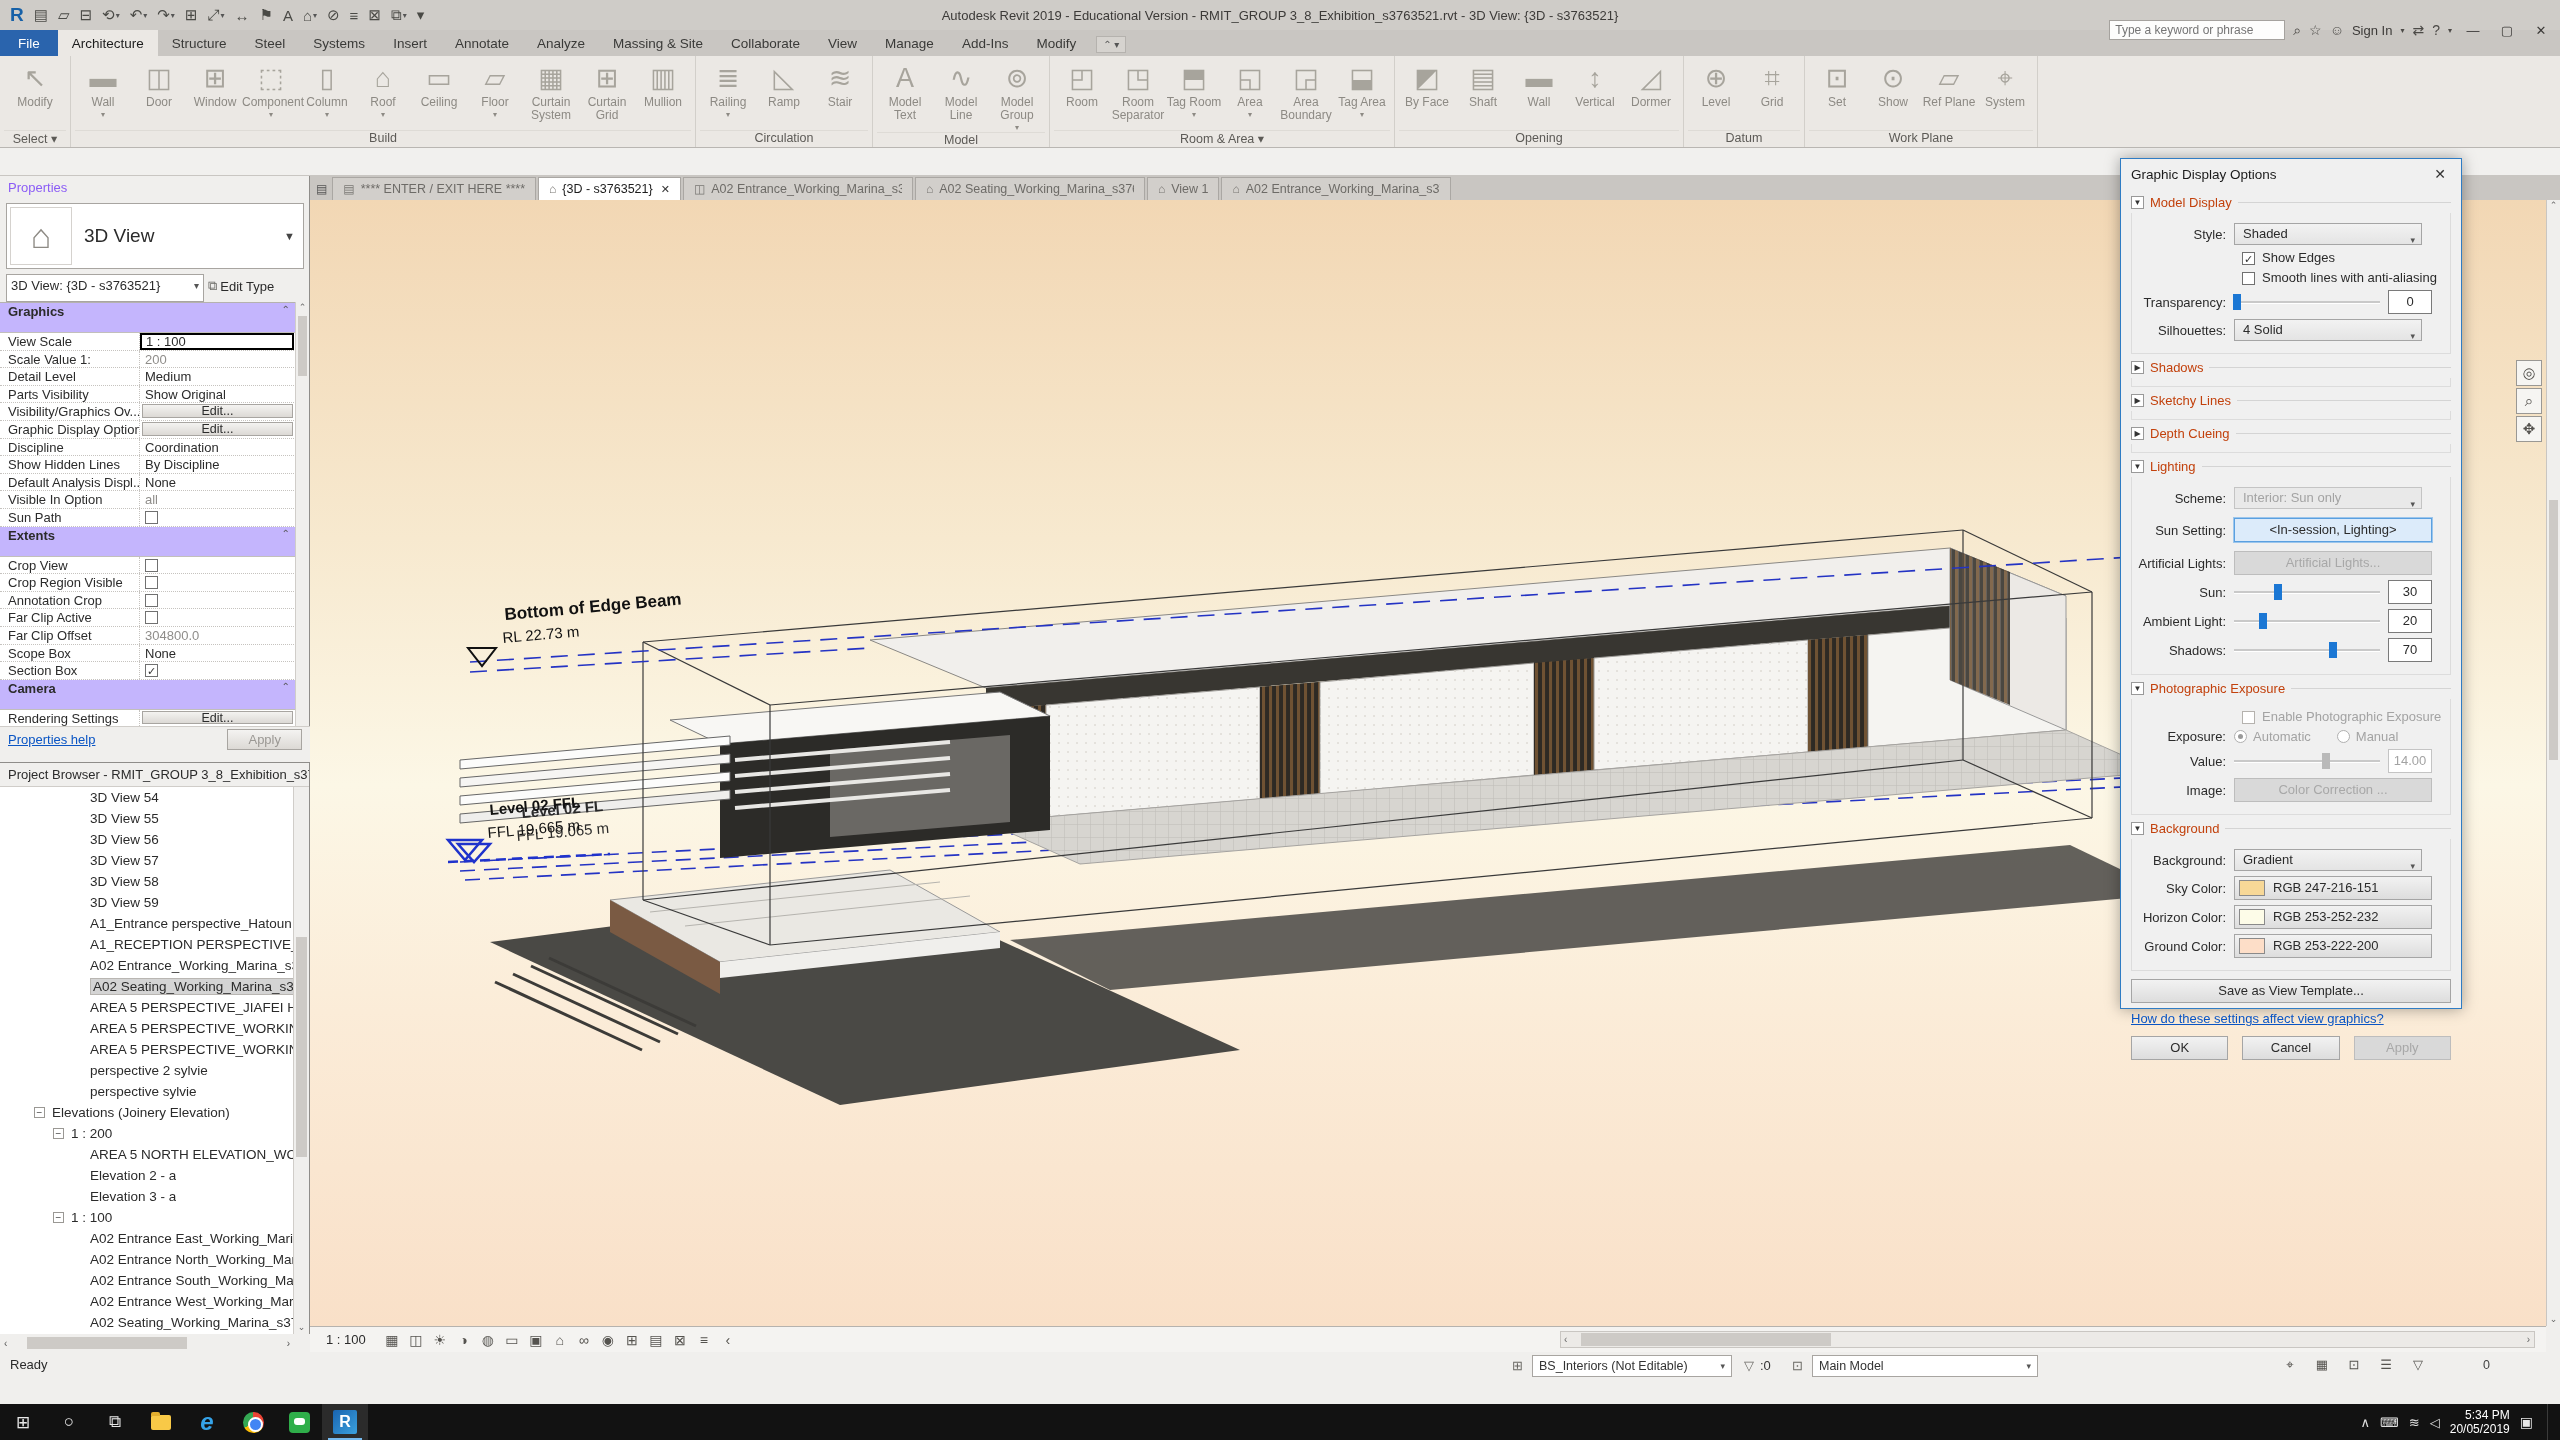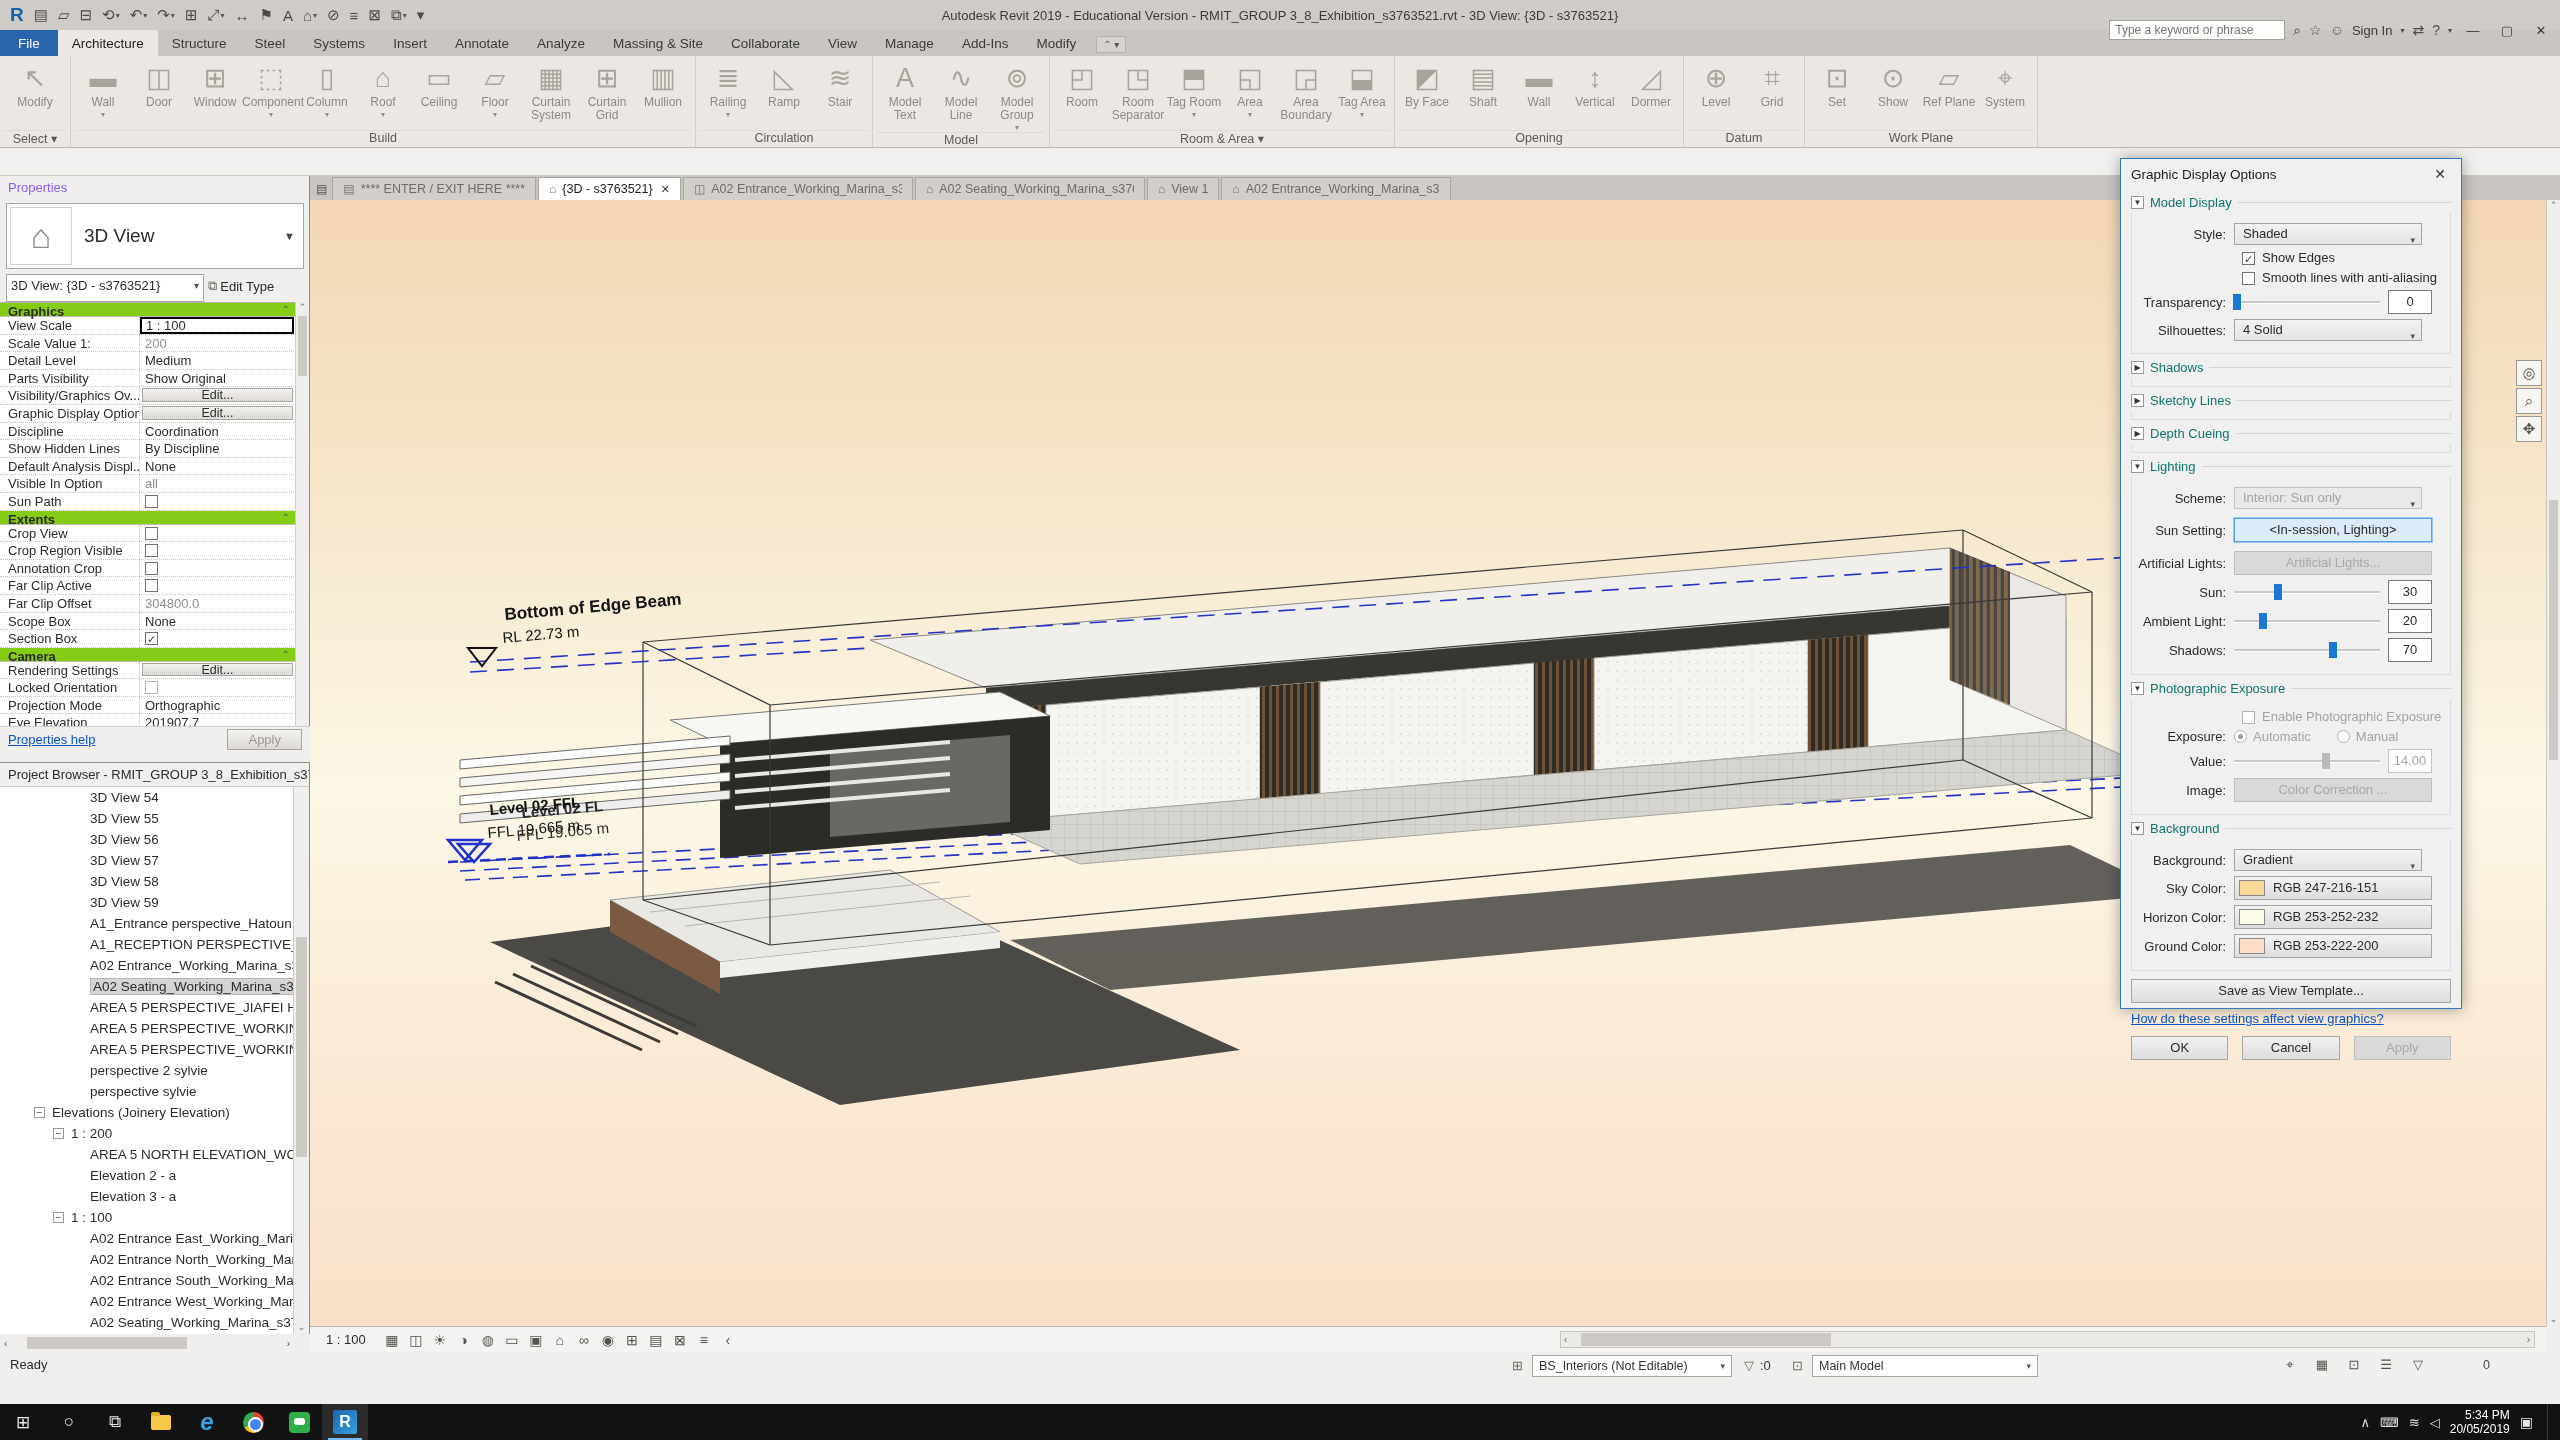--- a/index.html
+++ b/index.html
@@ -41,21 +41,21 @@
 #typesel{position:absolute;left:6px;top:27px;width:298px;height:66px;background:#fff;border:1px solid #a8a5a1;display:flex;align-items:center}
 #typesel .house{width:62px;height:58px;margin-left:3px;border:1px solid #d5d2ce;font-size:34px;color:#8d8a84;display:flex;align-items:center;justify-content:center}
 #typesel .tname{flex:1;padding-left:12px;font-size:19px}
 #typesel .caret{padding-right:8px;color:#444;font-size:11px}
 #selrow{position:absolute;left:6px;top:98px;width:298px;height:24px;display:flex}
 #typecombo{flex:1;background:#fff;border:1px solid #a8a5a1;height:28px;line-height:22px;padding:0 4px;font-size:13px}
 #typecombo .caret{float:right;font-size:10px;color:#555}
 #edittype{width:96px;margin-left:4px;display:flex;align-items:center;font-size:13px;gap:3px}
 #edittype .et-ic{font-size:13px;color:#6a6a66}
 #ptable{position:absolute;left:0;top:126px;width:296px;height:434px;background:#fff;border-top:1px solid #b5b2ae;overflow:hidden}
-.psec{height:14px;background:#84cc16;font-weight:bold;font-size:13px;padding:1px 6px 4px 8px;display:flex;justify-content:space-between;border-bottom:1px solid #c2bfbb}
+.psec{height:30px;background:#c4b5fd;font-weight:bold;font-size:13px;padding:1px 6px 4px 8px;display:flex;justify-content:space-between;border-bottom:1px solid #c2bfbb}
 .pcol{font-weight:normal;font-size:10px;color:#555}
 .prow{height:17.6px;display:flex;border-bottom:1px dotted #c6c3bf;font-size:13px}
 .plab{width:140px;padding:1px 2px 0 8px;border-right:1px dotted #c6c3bf;white-space:nowrap;overflow:hidden}
 .pval{flex:1;padding:1px 2px 0 5px;position:relative;white-space:nowrap;overflow:hidden}
 .dim{color:#8f8d8a}
 .pbtn{position:absolute;left:2px;right:3px;top:1px;bottom:2px;background:linear-gradient(#f4f3f1,#dcd9d5);border:1px solid #a8a5a1;text-align:center;font-size:12.5px;line-height:13px}
 .pfocus{position:absolute;left:0;right:2px;top:0;bottom:0;border:2px solid #000;background:#fff;padding:0 4px;line-height:13px;font-size:13px}
 .cb{display:inline-block;width:13px;height:13px;border:1px solid #707070;background:#fff;margin-top:1px;font-size:11px;line-height:12px;text-align:center;color:#333}
 .cb.dim{border-color:#b5b2ae}
 #pscroll{position:absolute;right:0;top:126px;width:14px;height:434px;background:#f0efed;border-left:1px solid #d0cdc9;font-size:9px;color:#666;text-align:center}
@@ -121,21 +121,21 @@
 .trayicon{font-size:13px;color:#e0e0e0}
 #clock{text-align:right;font-size:12px;line-height:14px;color:#fff}
 #actioncenter{font-size:14px;color:#e8e8e8}
 #showdesk{width:5px;height:36px;border-left:1px solid #3a3a3a;margin-left:4px}
 
 #dlg{position:absolute;left:2120px;top:158px;width:342px;height:851px;background:#f0f0f0;border:1px solid #2f7cc4;box-shadow:0 0 14px rgba(0,0,0,.35);z-index:40;font-size:13px}
 #dlgtitle{height:30px;display:flex;align-items:center;justify-content:space-between;padding:0 10px;font-size:13.5px;color:#1a1a1a}
 #dlgx{font-size:14px;color:#333;width:22px;text-align:center}
 .ghead{display:flex;align-items:center;margin:2px 10px 0 10px;height:22px}
 .gexp{width:13px;height:13px;border:1px solid #999;background:#fff;font-size:8px;line-height:11px;text-align:center;color:#333;margin-right:6px}
-.ghead .glab{margin-right:6px;color:#0f766e}
+.ghead .glab{margin-right:6px;color:#c2410c}
 .ghead .gline{flex:1;height:1px;background:#d4d4d4}
 .grp{border:1px solid #dcdcdc;border-top:none;margin:0 10px;padding:5px 8px 7px 0}
 .grp.empty{height:9px;padding:0}
 .drow{display:flex;align-items:center;margin:5px 0}
 .dlab{width:102px;text-align:right;padding-right:8px;white-space:nowrap;flex:none}
 .dlab.dis,.dis{color:#a3a3a3}
 .combo{flex:1;height:22px;background:linear-gradient(#f2f2f2,#e4e4e4);border:1px solid #a5a5a5;line-height:20px;padding:0 8px;position:relative;margin-right:20px}
 .combo .caret{position:absolute;right:6px;top:6px;font-size:9px;color:#555}
 .combo.dis{color:#a3a3a3;background:#e9e9e9;border-color:#c4c4c4}
 .dcheck{display:flex;align-items:center;margin:5px 0 5px 110px}

